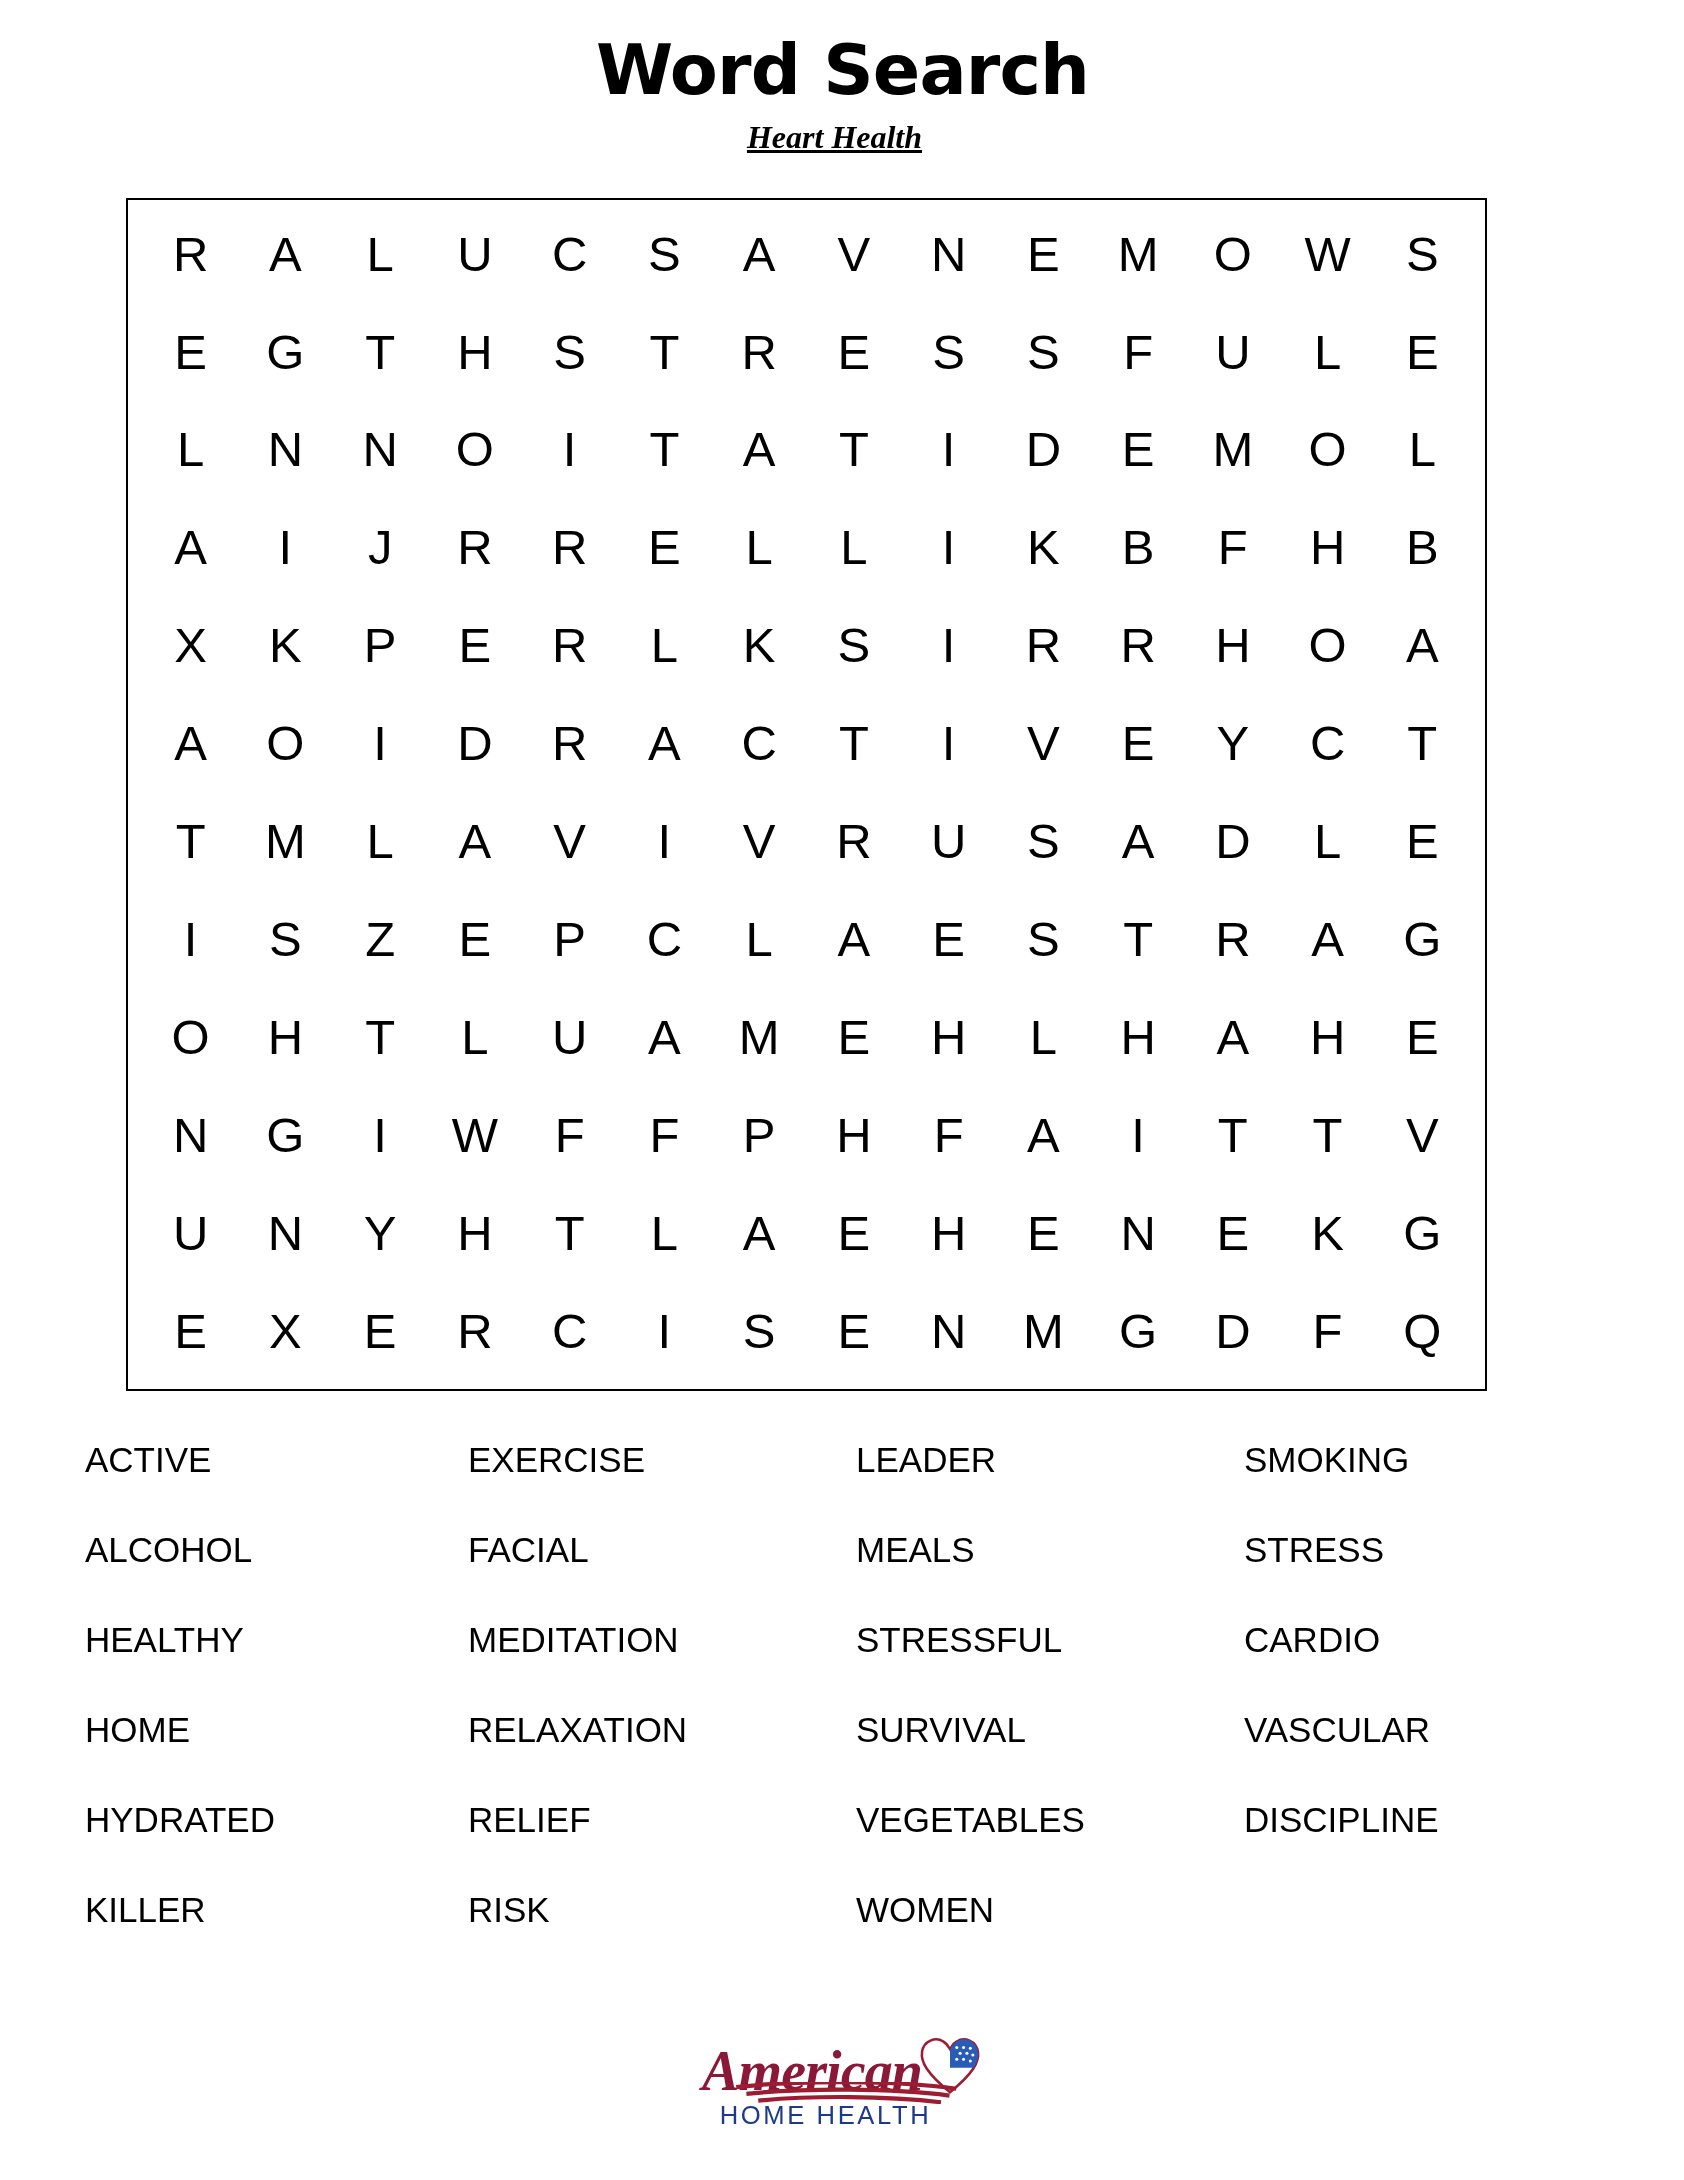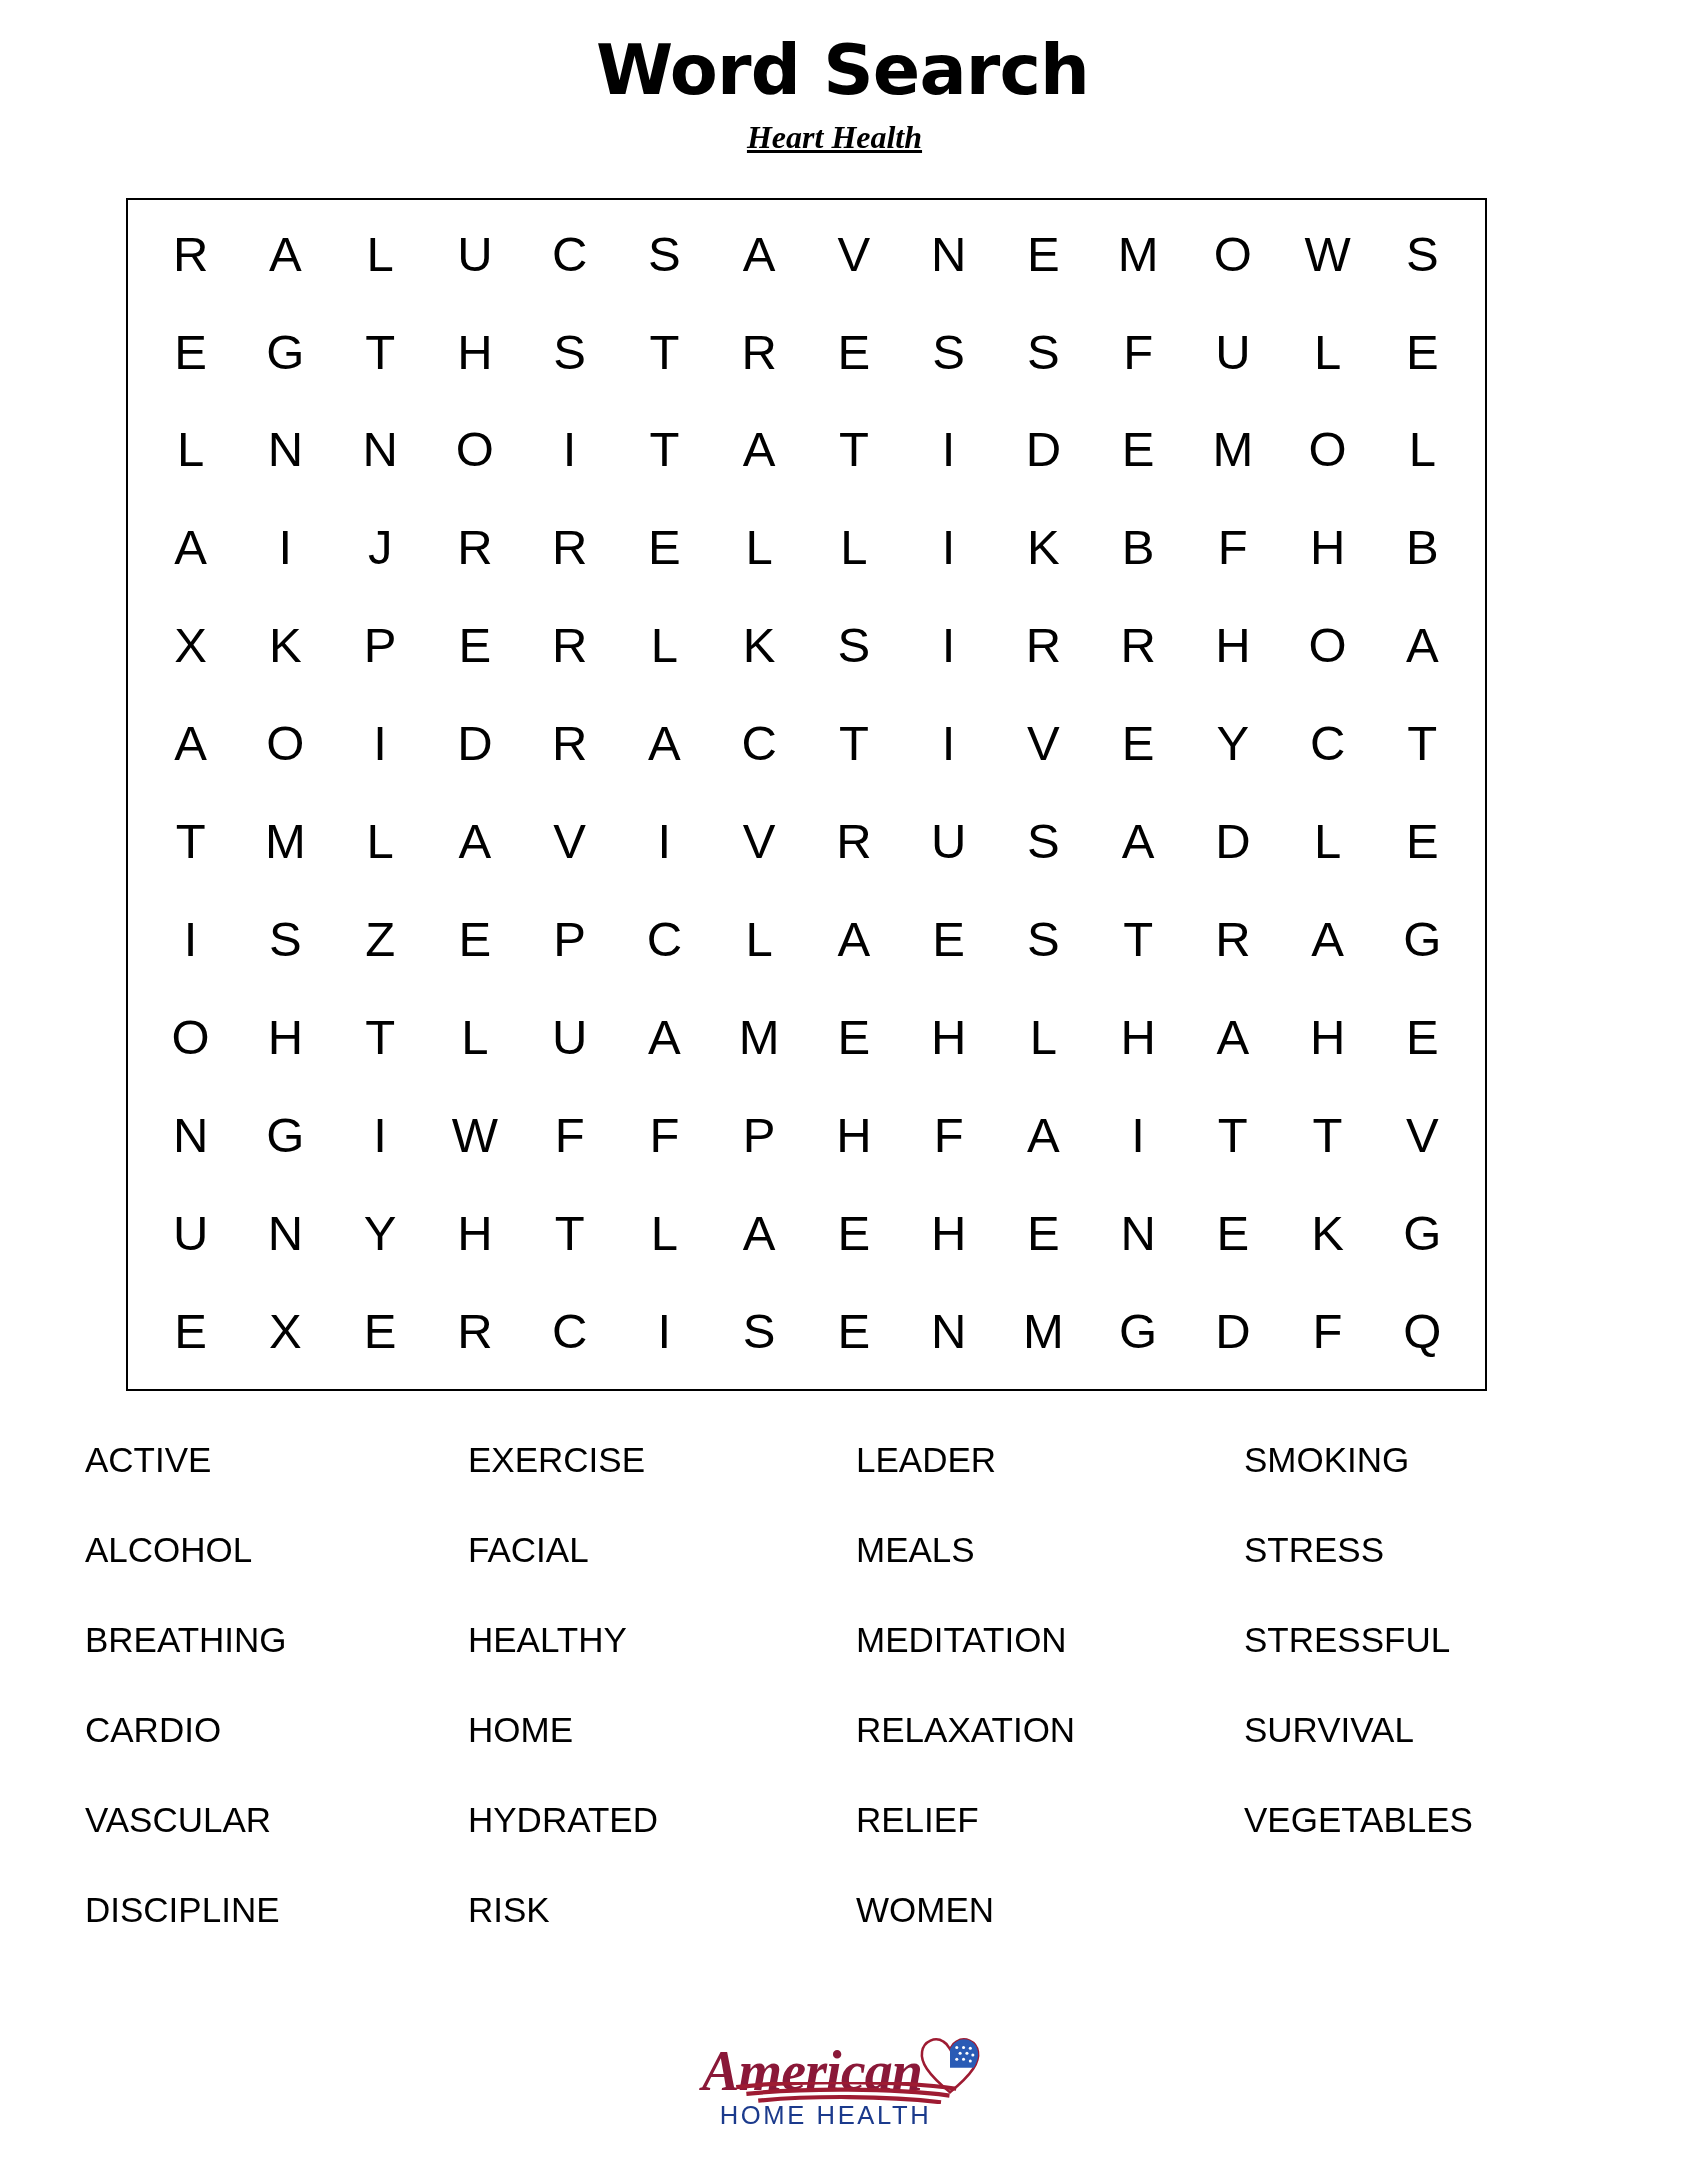--- a/index.html
+++ b/index.html
@@ -320,33 +320,33 @@
 
   <div class="words" id="word-list">
       <div class="word">ACTIVE</div>
       <div class="word">EXERCISE</div>
       <div class="word">LEADER</div>
       <div class="word">SMOKING</div>
       <div class="word">ALCOHOL</div>
       <div class="word">FACIAL</div>
       <div class="word">MEALS</div>
       <div class="word">STRESS</div>
-      <div class="word">BREATHING</div>
       <div class="word">HEALTHY</div>
       <div class="word">MEDITATION</div>
       <div class="word">STRESSFUL</div>
       <div class="word">CARDIO</div>
       <div class="word">HOME</div>
       <div class="word">RELAXATION</div>
       <div class="word">SURVIVAL</div>
       <div class="word">VASCULAR</div>
       <div class="word">HYDRATED</div>
       <div class="word">RELIEF</div>
       <div class="word">VEGETABLES</div>
       <div class="word">DISCIPLINE</div>
+      <div class="word">KILLER</div>
       <div class="word">RISK</div>
       <div class="word">WOMEN</div>
     </div>
 
   <div class="logo">
     <div class="logo-row">
       <span class="logo-american">American</span>
       <span class="logo-heart">
         <svg viewBox="0 0 78 72" width="66" height="61" aria-hidden="true">
           <path d="M39 70 C12 48 4 34 6 22 C8 9 22 4 31 10 C35 12 37 16 39 19 C41 16 43 12 47 10 C56 4 70 9 72 22 C74 34 66 48 39 70 Z" fill="#ffffff" stroke="#9e1b32" stroke-width="3"></path>

